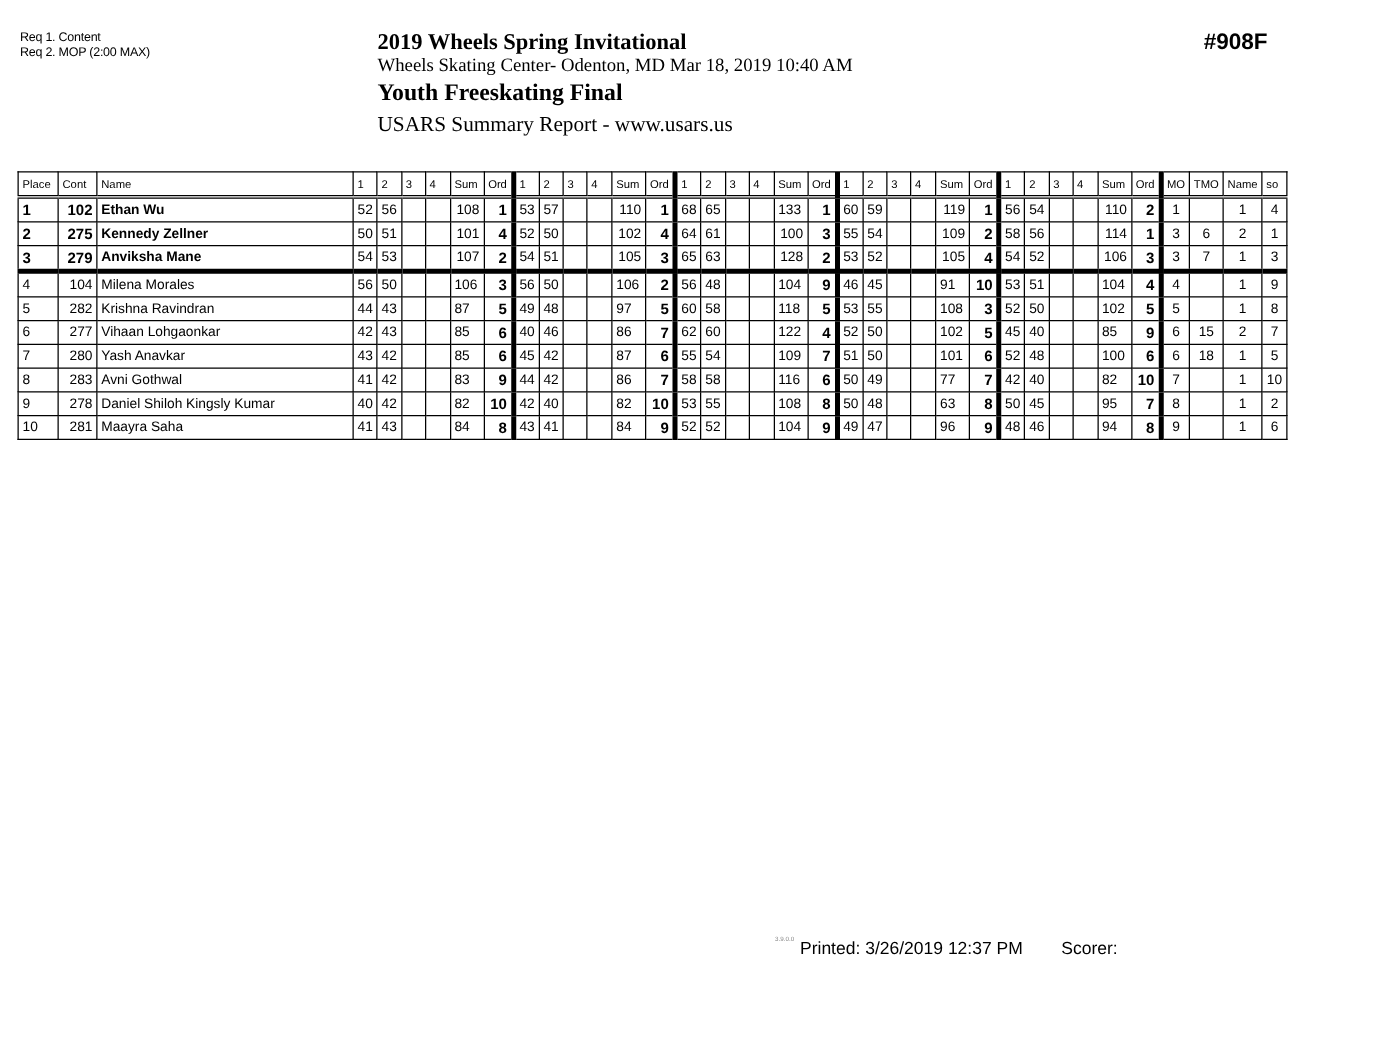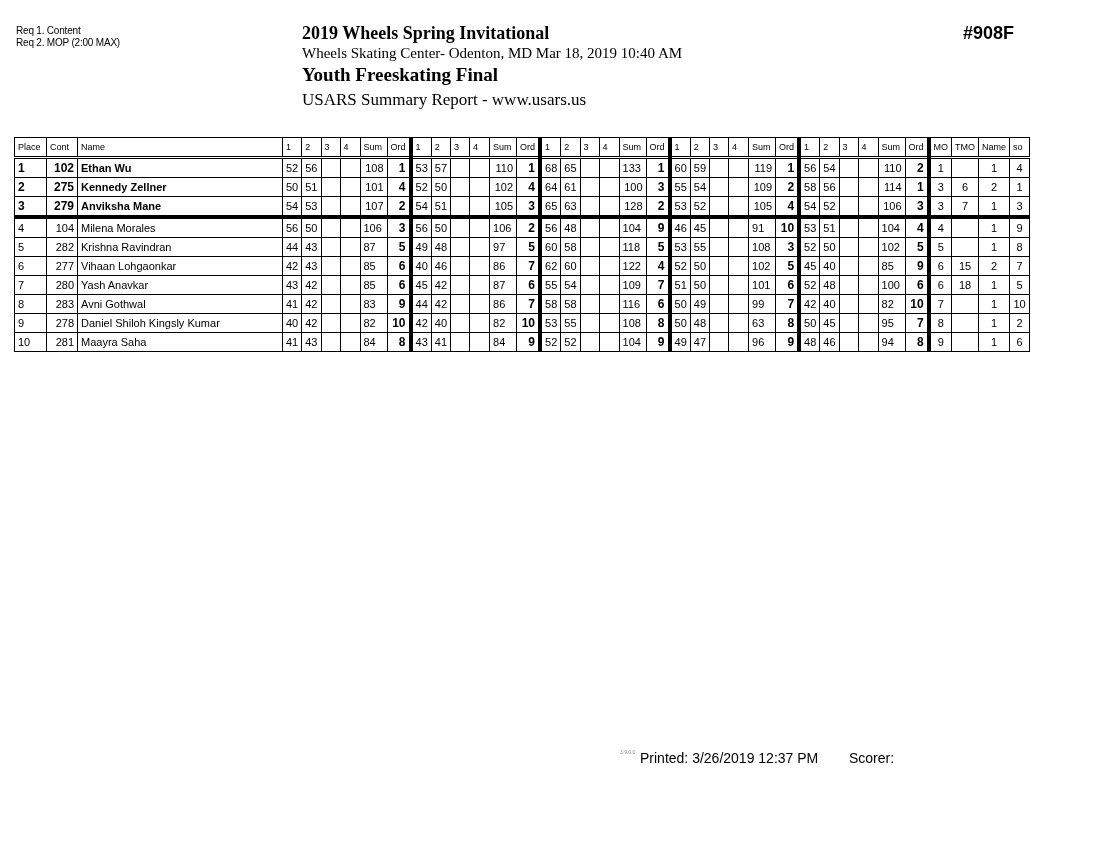--- a/index.html
+++ b/index.html
@@ -416,21 +416,21 @@
         <td class="sc">58</td>
         <td class="sc">58</td>
         <td class="sc"></td>
         <td class="sc"></td>
         <td class="sc">116</td>
         <td class="ord">6</td>
         <td class="sc">50</td>
         <td class="sc">49</td>
         <td class="sc"></td>
         <td class="sc"></td>
-        <td class="sc">99</td>
+        <td class="sc">77</td>
         <td class="ord">7</td>
         <td class="sc">42</td>
         <td class="sc">40</td>
         <td class="sc"></td>
         <td class="sc"></td>
         <td class="sc">82</td>
         <td class="ord">10</td>
         <td class="c sc">7</td>
         <td class="c sc"></td>
         <td class="c sc">1</td>

